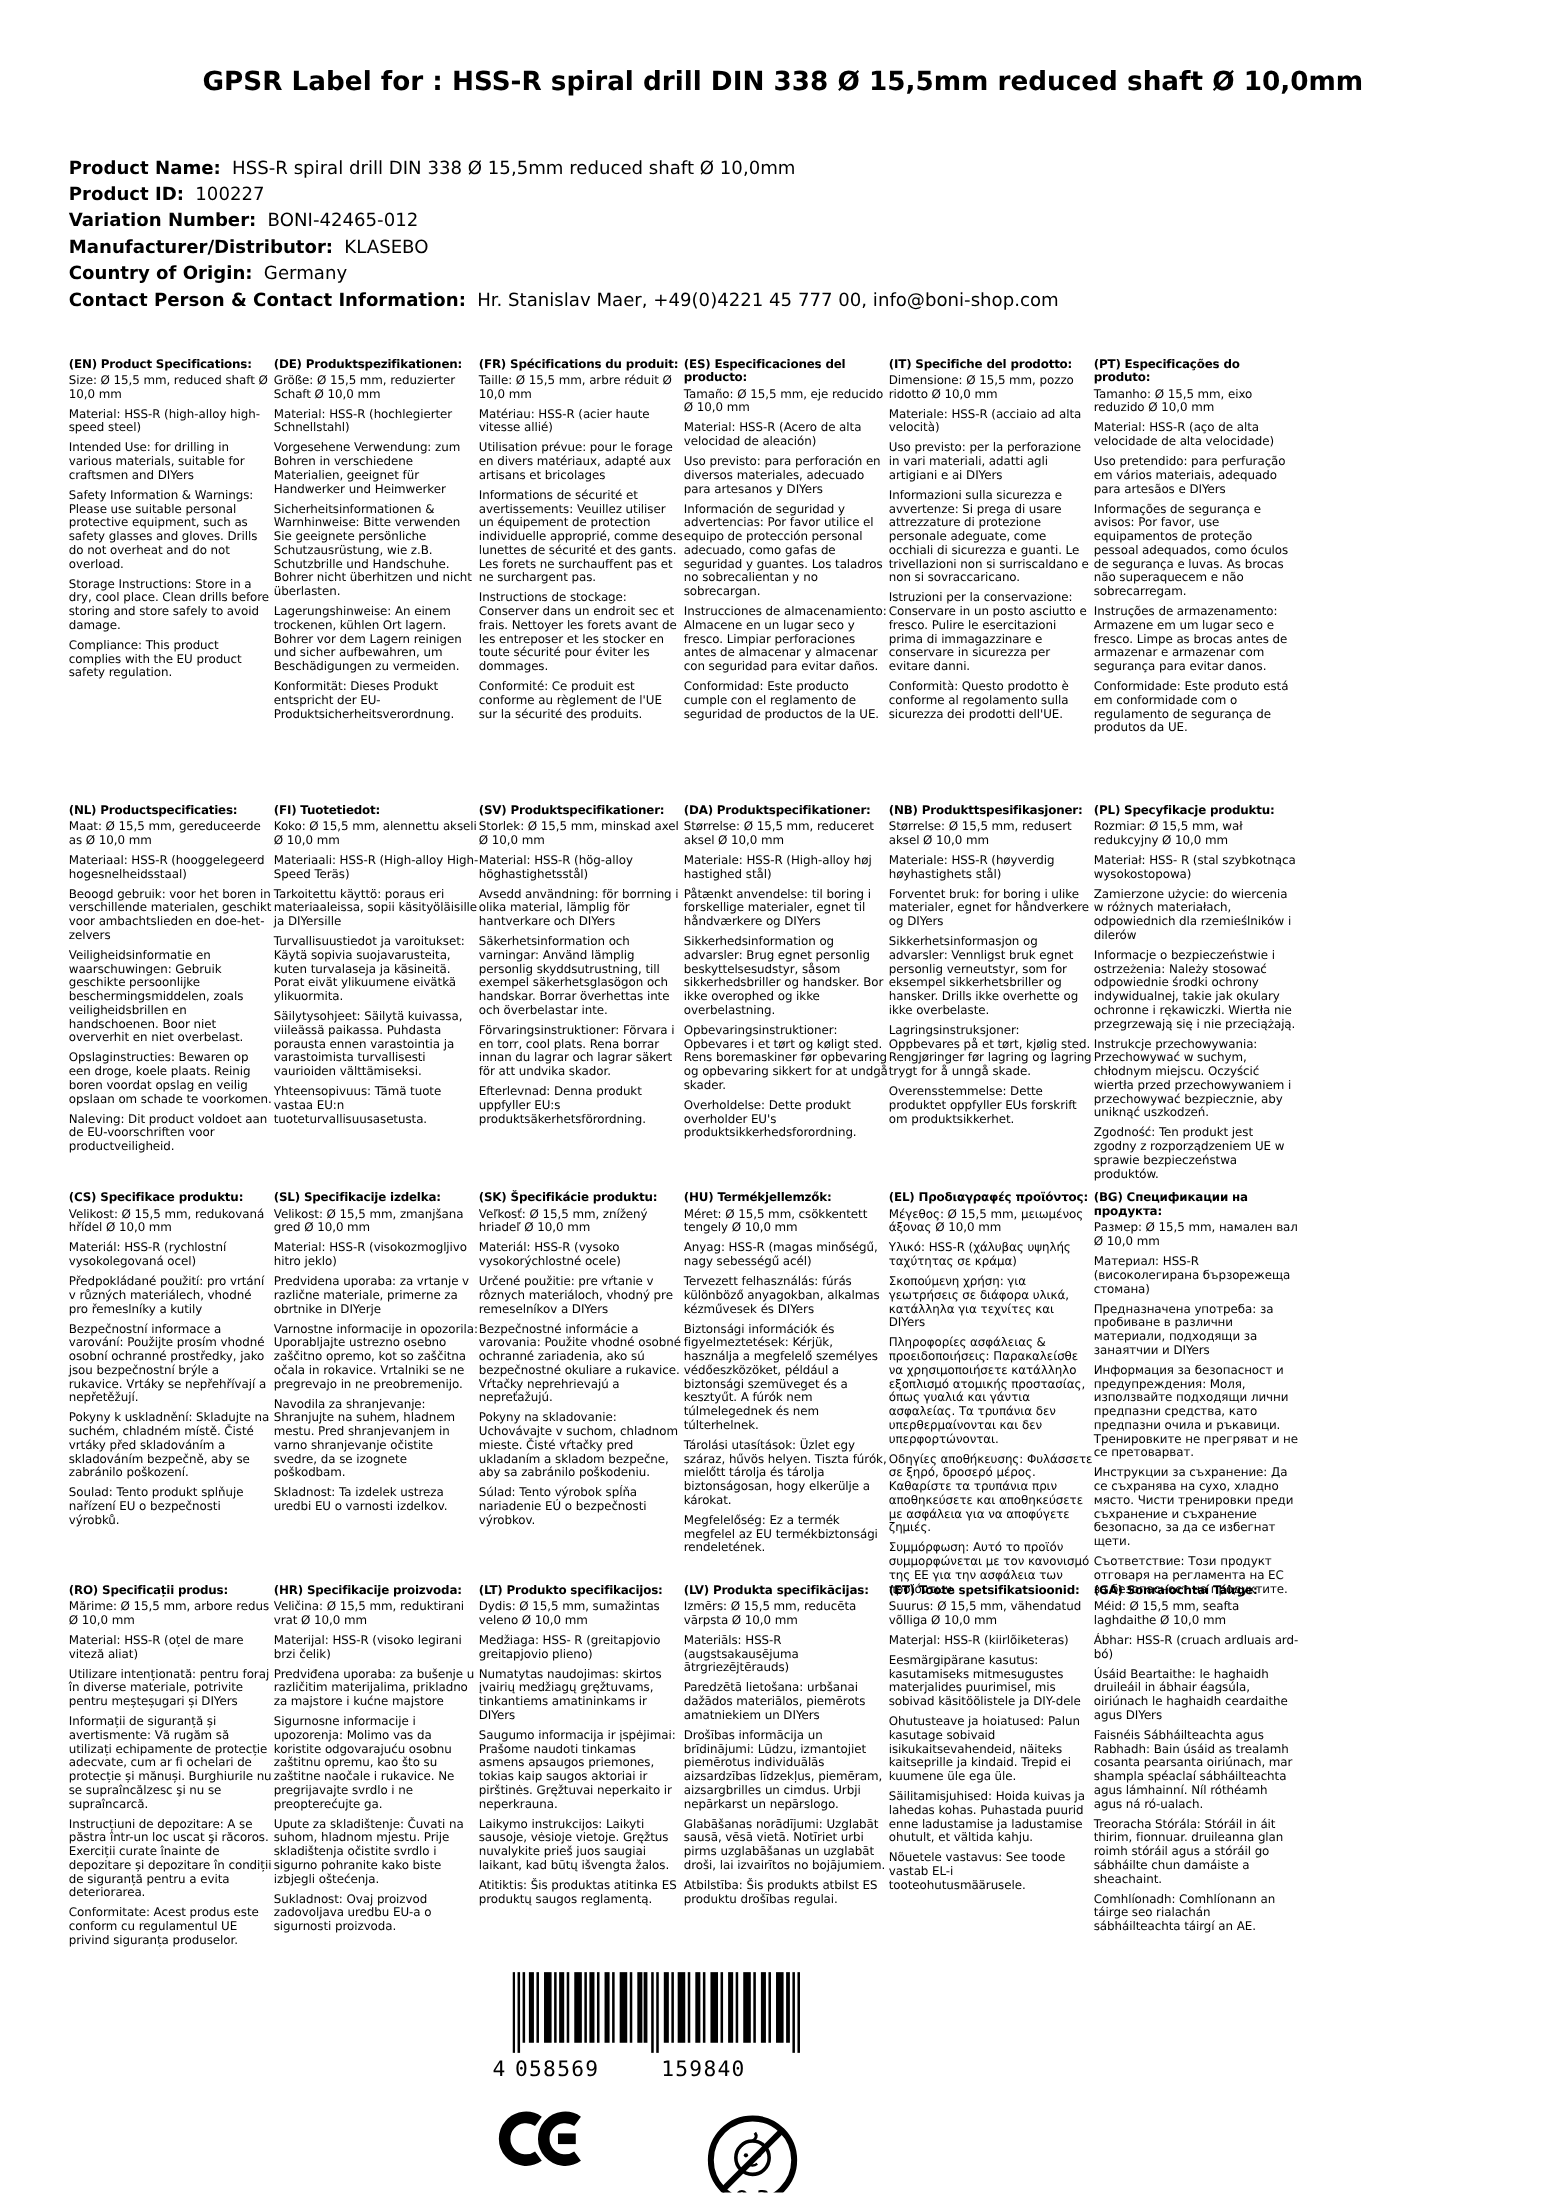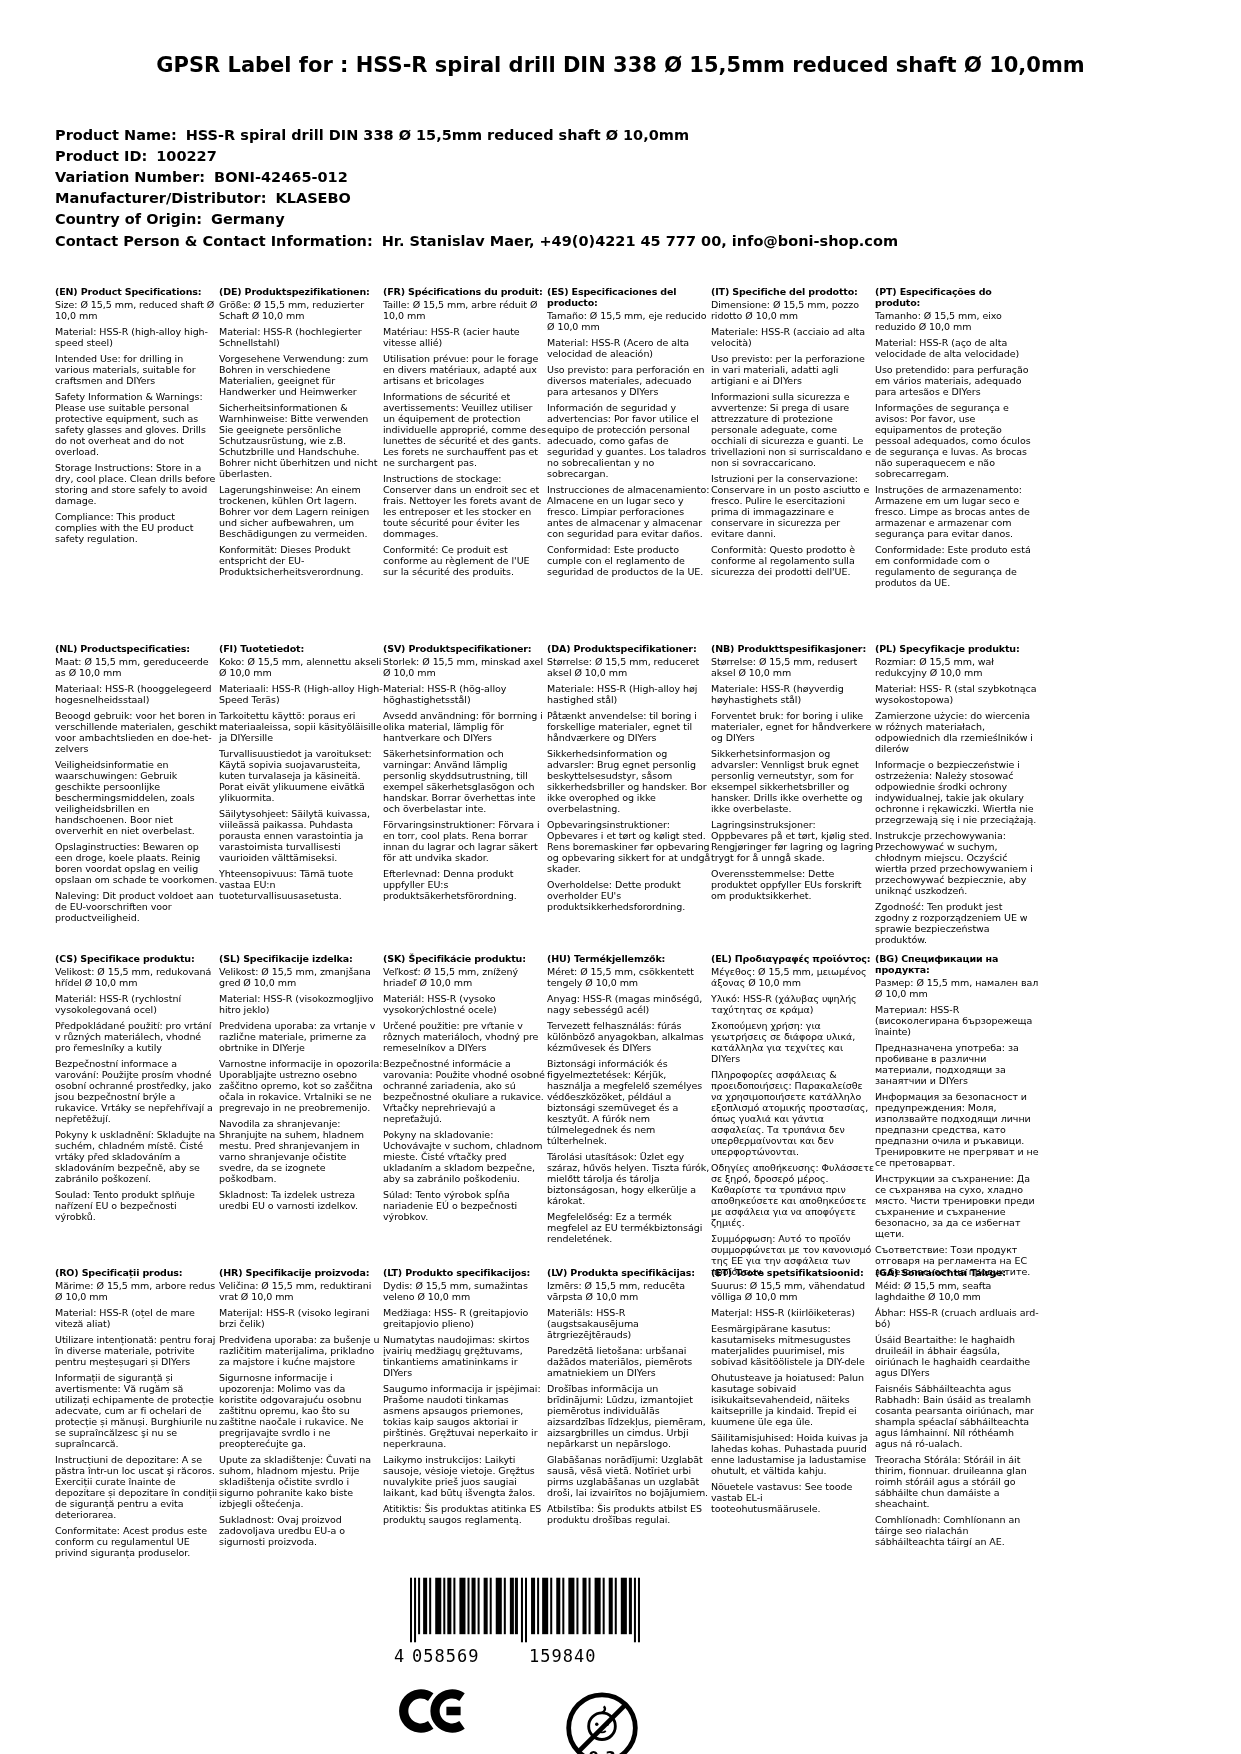--- a/index.html
+++ b/index.html
@@ -1,27 +1,27 @@
 <!DOCTYPE html>
 <html><head>
 <meta charset="utf-8">
 <style>
   html,body{margin:0;padding:0;background:#fff;}
   body{
     width:1241px;height:1754px;position:relative;color:#000;
     font-family:"DejaVu Sans", sans-serif;-webkit-font-smoothing:antialiased;
   }
   .page-title{
-    font-weight:bold;font-size:21px;line-height:1.5;text-align:center;
+    font-weight:bold;font-size:21px;line-height:1.5;text-align:right;
     max-width:940px;margin:50px auto 0 auto;
   }
   .product-info{margin:46px 0 0 55px;font-size:14.5px;}
   .info-row{margin-bottom:6px;line-height:1.05;}
   .info-label{font-weight:bold;margin-right:9px;}
-  .info-value{font-weight:bold;}
+  .info-value{font-weight:normal;}
   .lang-grid{
     margin:38px 0 0 55px;width:1039px;
     display:grid;grid-template-columns:repeat(6,164px);
     grid-template-rows:357px 310px 314px auto;
     font-size:9.5px;line-height:1.16;
   }
   .lang-block{overflow:visible;}
   .block-heading{
     font-size:9.5px;font-weight:bold;margin:0 0 1px 0;letter-spacing:-0.15px;line-height:1.15;
   }
@@ -274,21 +274,21 @@
           <p class="block-para">Πληροφορίες ασφάλειας &amp; προειδοποιήσεις: Παρακαλείσθε να χρησιμοποιήσετε κατάλληλο εξοπλισμό ατομικής προστασίας, όπως γυαλιά και γάντια ασφαλείας. Τα τρυπάνια δεν υπερθερμαίνονται και δεν υπερφορτώνονται.</p>
           <p class="block-para">Οδηγίες αποθήκευσης: Φυλάσσετε σε ξηρό, δροσερό μέρος. Καθαρίστε τα τρυπάνια πριν αποθηκεύσετε και αποθηκεύσετε με ασφάλεια για να αποφύγετε ζημιές.</p>
           <p class="block-para">Συμμόρφωση: Αυτό το προϊόν συμμορφώνεται με τον κανονισμό της ΕΕ για την ασφάλεια των προϊόντων.</p>
         </div>
   </section>
 
   <section class="lang-block">
     <h2 class="block-heading">(BG) Спецификации на продукта:</h2>
     <div class="block-body">
           <p class="block-para">Размер: Ø 15,5 mm, намален вал Ø 10,0 mm</p>
-          <p class="block-para">Материал: HSS-R (високолегирана бързорежеща înainte)</p>
+          <p class="block-para">Материал: HSS-R (високолегирана бързорежеща стомана)</p>
           <p class="block-para">Предназначена употреба: за пробиване в различни материали, подходящи за занаятчии и DIYers</p>
           <p class="block-para">Информация за безопасност и предупреждения: Моля, използвайте подходящи лични предпазни средства, като предпазни очила и ръкавици. Тренировките не прегряват и не се претоварват.</p>
           <p class="block-para">Инструкции за съхранение: Да се съхранява на сухо, хладно място. Чисти тренировки преди съхранение и съхранение безопасно, за да се избегнат щети.</p>
           <p class="block-para">Съответствие: Този продукт отговаря на регламента на ЕС за безопасност на продуктите.</p>
         </div>
   </section>
 
   <section class="lang-block">
     <h2 class="block-heading">(RO) Specificații produs:</h2>
     <div class="block-body">

